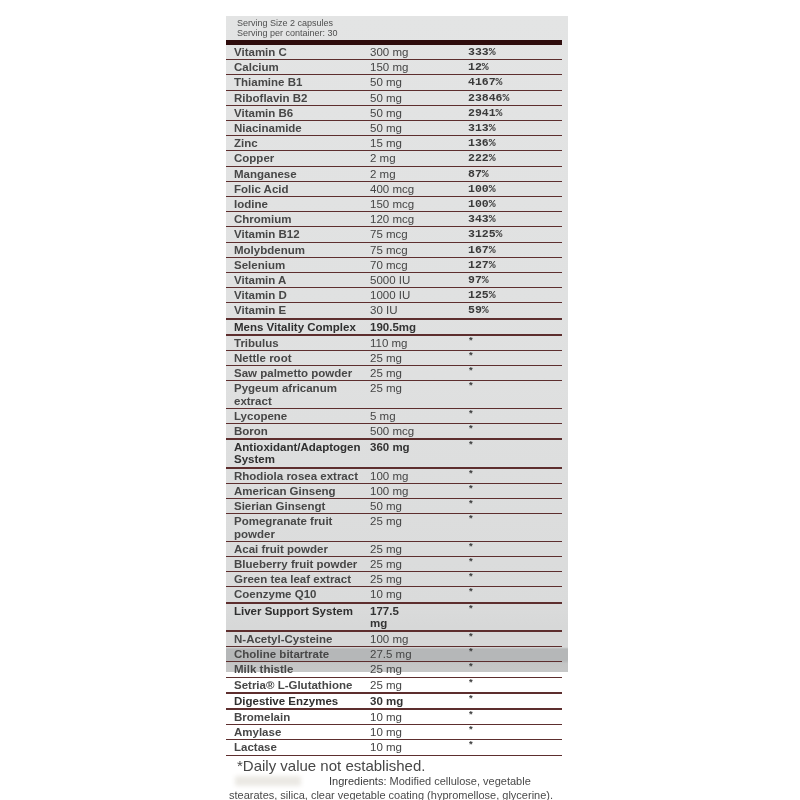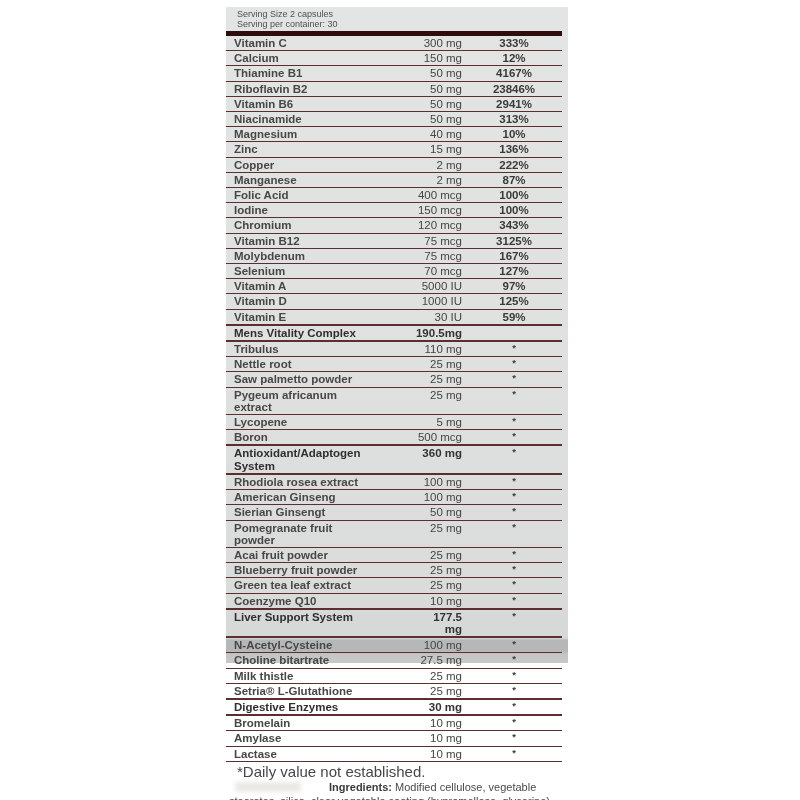--- a/index.html
+++ b/index.html
@@ -1,21 +1,21 @@
 <!DOCTYPE html>
 <html><head>
 <meta charset="utf-8">
 <style>
   html,body{margin:0;padding:0;}
   body{
     width:800px;height:800px;background:#ffffff;overflow:hidden;position:relative;
     font-family:"Liberation Sans", sans-serif;
   }
   .label{
-    position:absolute;left:226px;top:7px;width:342px;height:656px;
+    position:absolute;left:226px;top:16px;width:342px;height:656px;
     background:linear-gradient(180deg,
       #e3e4e4 0%, #dfe0e0 55%, #dadbdb 90%,
       #d7d8d8 93%, #d7d8d8 96.2%,
       #b5b7b8 96.5%, #b5b7b8 98.2%,
       #c4c5c5 98.7%, #c7c8c8 100%);
   }
   .panel{width:336px;}
   .serving{
     padding:3px 0 0 11px;font-size:9px;line-height:9.5px;color:#4f4f4f;
   }
@@ -24,32 +24,32 @@
     display:flex;align-items:flex-start;
     border-bottom:1px solid #5d2e2e;
     padding:1px 0 1px 8px;
     font-size:11.5px;line-height:12.2px;color:#474747;
   }
   .row.bold{
     font-weight:bold;color:#2f2f2f;
     border-top:1px solid #5d2e2e;border-bottom-width:2px;
   }
   .row .name{flex:1;padding-right:4px;white-space:pre-line;font-weight:bold;}
-  .row .amount{width:92px;text-align:right;padding-right:6px;white-space:pre-line;font-weight:normal;color:#454545;}
+  .row .amount{width:92px;padding-right:6px;white-space:pre-line;font-weight:normal;color:#454545;}
   .row.bold .amount{font-weight:bold;color:#333;}
-  .row .pct{width:92px;text-align:center;padding-right:2px;font-weight:bold;color:#3a3a3a;}
+  .row .pct{width:92px;text-align:left;padding-right:2px;font-weight:bold;color:#3a3a3a;font-family:Liberation Mono, monospace;}
   .row .pct.ast{font-size:9.5px;position:relative;top:-1px;}
   .footnote{
     padding:3px 0 0 11px;font-size:15px;color:#474747;line-height:13px;
   }
   .ingredients{
     position:relative;margin:2px 8px 0 3px;font-size:11px;line-height:14px;
     color:#4a4a4a;text-indent:100px;
   }
-  .ingredients .ing-label{font-weight:bold;color:#3a3a3a;}
+  .ingredients .ing-label{font-weight:normal;color:#3a3a3a;}
   .redaction{
     position:absolute;left:6px;top:2px;width:66px;height:10px;
     background:#ebe9e4;filter:blur(2px);border-radius:2px;
   }
 </style>
 </head>
 <body>
 
 <div class="label">
   <div class="panel">
@@ -86,25 +86,20 @@
           <span class="name">Vitamin B6</span>
           <span class="amount">50 mg</span>
           <span class="pct">2941%</span>
         </div>
         <div class="row">
           <span class="name">Niacinamide</span>
           <span class="amount">50 mg</span>
           <span class="pct">313%</span>
         </div>
         <div class="row">
-          <span class="name">Magnesium</span>
-          <span class="amount">40 mg</span>
-          <span class="pct">10%</span>
-        </div>
-        <div class="row">
           <span class="name">Zinc</span>
           <span class="amount">15 mg</span>
           <span class="pct">136%</span>
         </div>
         <div class="row">
           <span class="name">Copper</span>
           <span class="amount">2 mg</span>
           <span class="pct">222%</span>
         </div>
         <div class="row">

